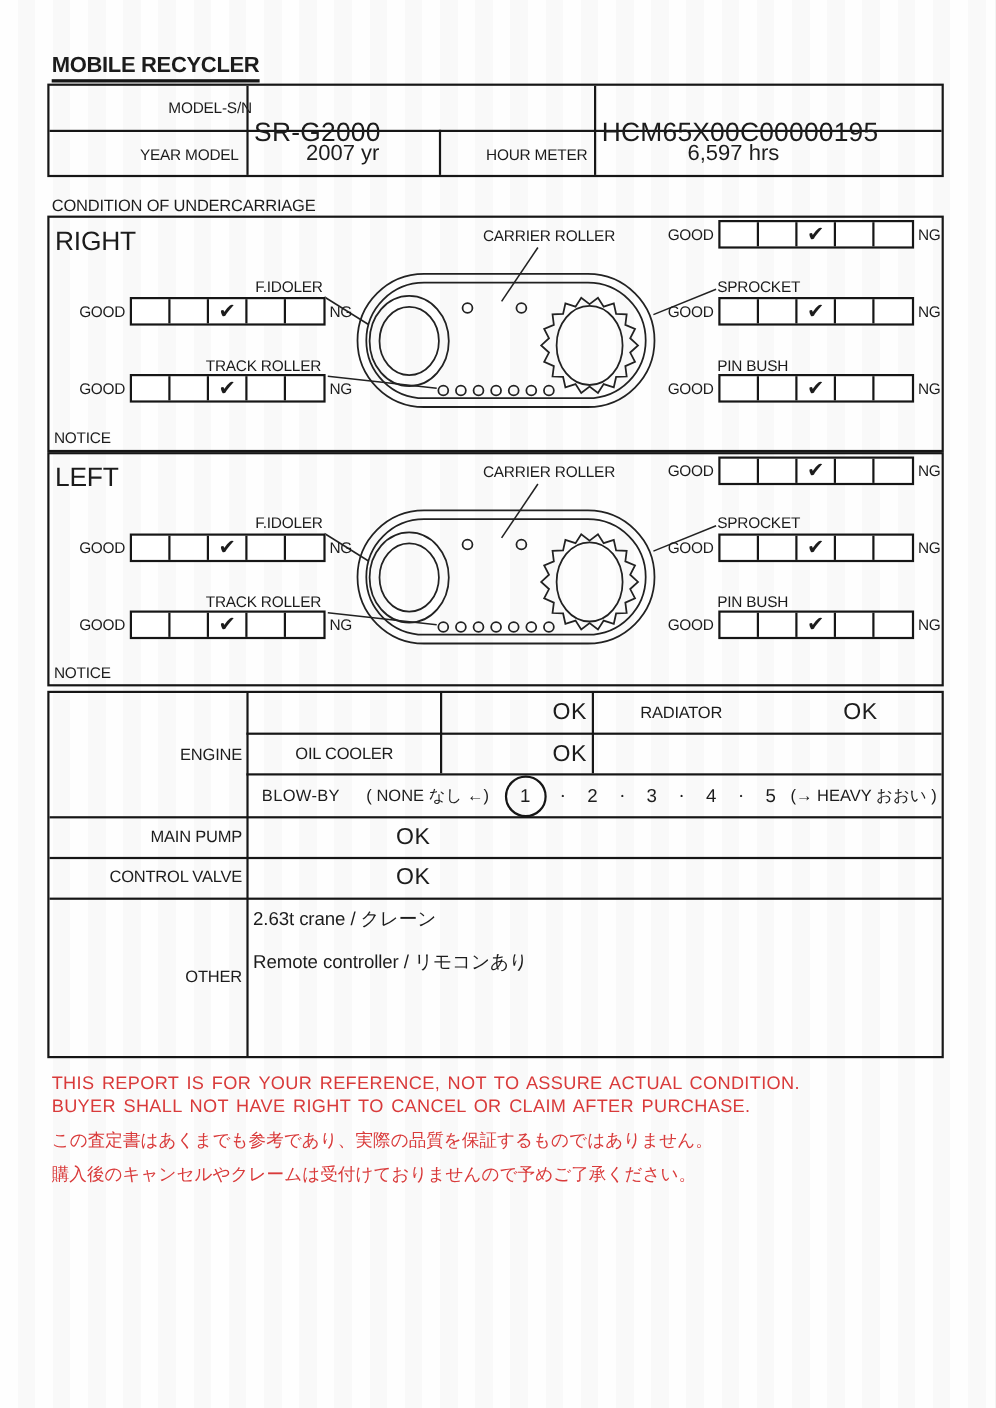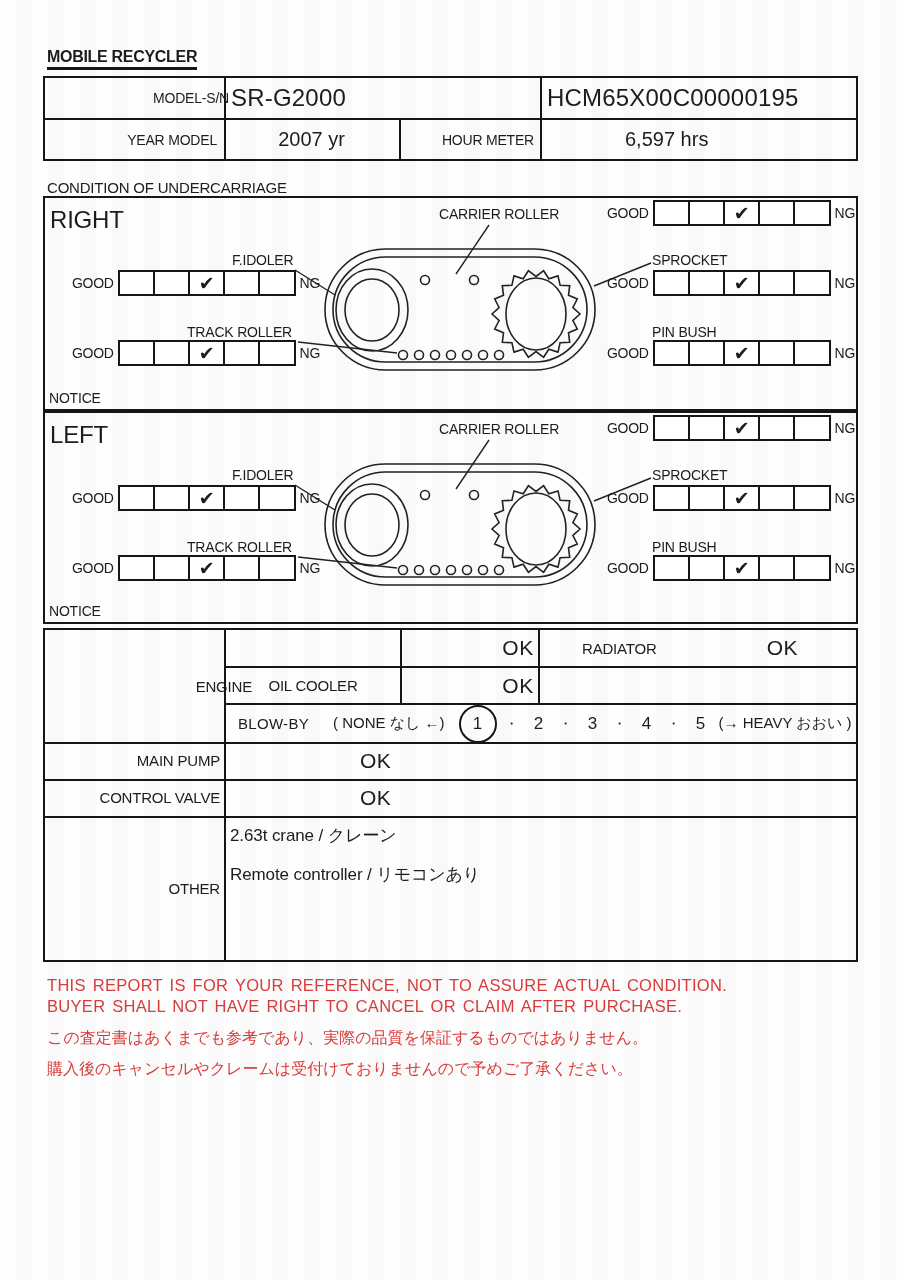--- a/index.html
+++ b/index.html
@@ -7,29 +7,29 @@
   .page{
     position:relative;width:905px;height:1280px;margin:0 auto;
     background:repeating-linear-gradient(90deg,#fefefe 0px,#fefefe 16px,#f9f9f9 16px,#f9f9f9 32px);
     color:#1c1c1c;overflow:hidden;
   }
   .hline{position:absolute;background:#161616;height:2px;}
   .vline{position:absolute;background:#161616;width:2px;}
   .box-frame{position:absolute;border:2px solid #161616;background:transparent;}
 
   .title{
-    position:absolute;left:47px;top:48px;font-size:16px;font-weight:700;
+    position:absolute;left:47px;top:48px;font-size:20px;font-weight:700;
     letter-spacing:-0.3px;border-bottom:3px solid #161616;padding-bottom:1px;
   }
   .section-label{position:absolute;left:47px;top:179px;font-size:15px;letter-spacing:-0.2px;}
 
   
   .cell{position:absolute;display:flex;align-items:center;}
   .lab{font-size:14px;letter-spacing:-0.2px;justify-content:flex-end;}
-  .big{font-size:24px;letter-spacing:0.2px;}
+  .big{font-size:24px;letter-spacing:0.2px;margin-top:23px;}
   .med{font-size:20px;}
 
   
   .side-name{position:absolute;left:5px;top:8px;font-size:24px;letter-spacing:-0.2px;}
   .notice{position:absolute;left:4px;bottom:3px;font-size:14px;letter-spacing:-0.2px;}
   .uc-label{position:absolute;font-size:14px;letter-spacing:-0.2px;white-space:nowrap;z-index:2;}
   .uc-row{position:absolute;display:flex;align-items:center;gap:4px;z-index:2;}
   .gn{font-size:14px;letter-spacing:-0.3px;}
   .boxes{width:178px;height:26px;border:2px solid #161616;display:flex;background:#fff;box-sizing:border-box;}
   .boxes .bcell{flex:1;display:flex;align-items:center;justify-content:center;font-size:19px;line-height:1;}
@@ -272,21 +272,21 @@
   <div class="box-frame" style="left:43px;top:628px;width:811px;height:330px;">
     <div class="vline" style="left:179px;top:0;height:330px;"></div>
     <div class="hline" style="left:179px;top:36px;width:632px;"></div>
     <div class="hline" style="left:179px;top:73px;width:632px;"></div>
     <div class="hline" style="left:0;top:112px;width:811px;"></div>
     <div class="hline" style="left:0;top:149px;width:811px;"></div>
     <div class="hline" style="left:0;top:186px;width:811px;"></div>
     <div class="vline" style="left:355px;top:0;height:73px;"></div>
     <div class="vline" style="left:493px;top:0;height:73px;"></div>
 
-    <div class="tcell right" style="left:0;top:0;width:175px;height:112px;padding-left:32px;">ENGINE</div>
+    <div class="tcell right" style="left:0;top:0;width:175px;height:112px;">ENGINE</div>
 
     <div class="tcell center okv" style="left:357px;top:0;width:136px;height:36px;">OK</div>
     <div class="tcell" style="left:495px;top:0;width:316px;height:36px;justify-content:space-between;padding:0 58px 0 42px;box-sizing:border-box;">
       <span>RADIATOR</span>
       <span class="okv">OK</span>
     </div>
 
     <div class="tcell center" style="left:181px;top:38px;width:174px;height:35px;">OIL COOLER</div>
     <div class="tcell center okv" style="left:357px;top:38px;width:136px;height:35px;">OK</div>
 

